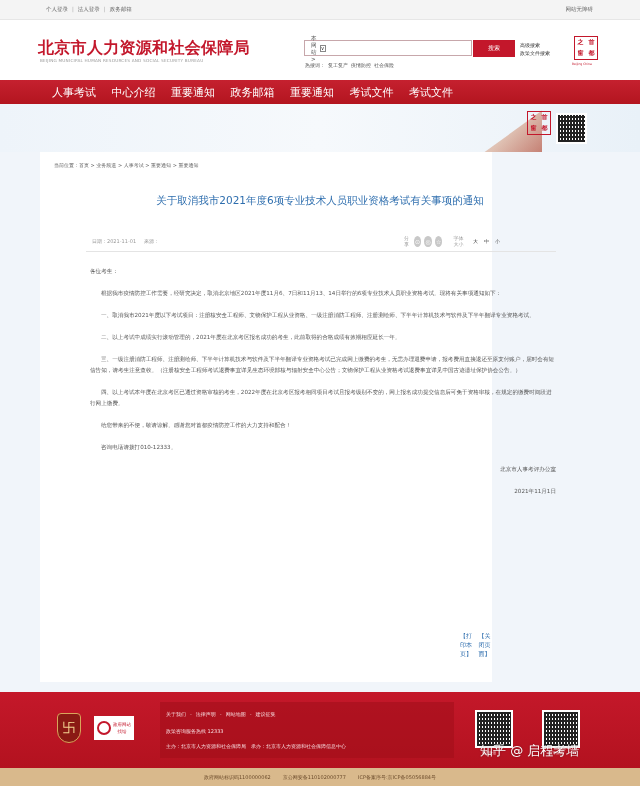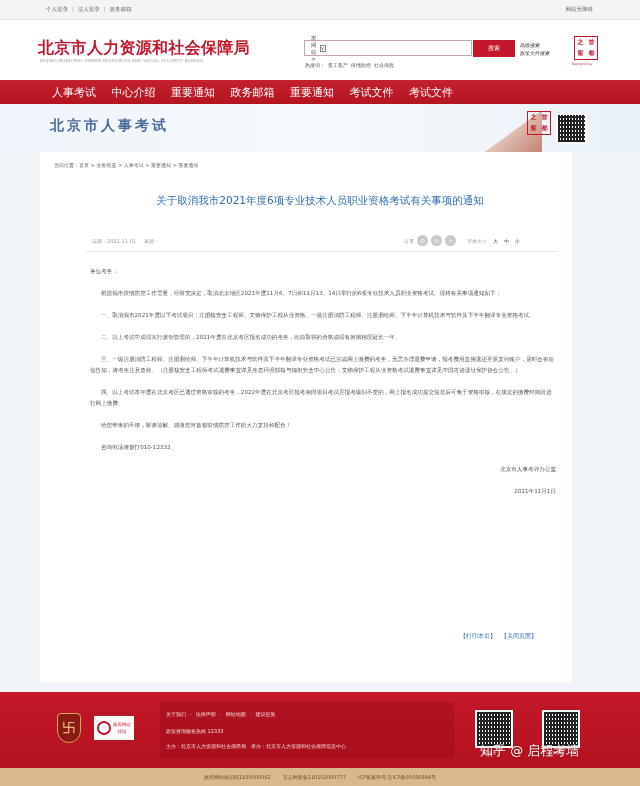--- a/index.html
+++ b/index.html
@@ -30,21 +30,21 @@
   .banner { position: absolute; left: 0; top: 104px; width: 640px; height: 48px; background: linear-gradient(90deg, #eef4fa 0%, #f6f9fc 50%, #e9f1f8 100%); }
   .banner-title { position: absolute; left: 50px; top: 13px; font-size: 14px; font-weight: bold; color: #4a6a9a; letter-spacing: 3px; }
   .banner-art { position: absolute; left: 460px; top: 2px; width: 82px; height: 46px; background: linear-gradient(135deg, rgba(230,190,170,0) 0%, rgba(210,150,120,0.55) 60%, rgba(180,80,60,0.7) 100%); clip-path: polygon(30% 100%, 100% 10%, 100% 100%); }
   .banner-seal { position: absolute; left: 527px; top: 111px; }
   .qr { background:
       repeating-linear-gradient(0deg, #222 0 2px, transparent 2px 4px),
       repeating-linear-gradient(90deg, #222 0 2px, #fff 2px 3px);
       border: 2px solid #fff; }
   .banner-qr { position: absolute; left: 556px; top: 113px; width: 31px; height: 31px; }
 
-  .content { position: absolute; left: 40px; top: 152px; width: 532px; height: 530px; background: #fff; }
+  .content { position: absolute; left: 40px; top: 152px; width: 452px; height: 530px; background: #fff; }
   .crumb { position: absolute; left: 14px; top: 10px; font-size: 5px; color: #666; }
   .art-title { position: absolute; left: 0; width: 560px; top: 42px; text-align: center; font-size: 10.5px; color: #2e6eae; }
   .meta { position: absolute; left: 52px; top: 86px; font-size: 5px; color: #999; display: flex; gap: 8px; }
   .share { position: absolute; left: 364px; top: 83px; font-size: 5px; color: #999; display: flex; align-items: center; gap: 3px; }
   .share .ic { width: 11px; height: 11px; border-radius: 50%; background: #c8c8c8; color: #fff; font-size: 6px; display: flex; align-items: center; justify-content: center; cursor: pointer; }
   .share .fs { color: #999; margin-left: 8px; }
   .share .size { color: #444; margin-left: 3px; cursor: pointer; }
   .meta-line { position: absolute; left: 46px; top: 99px; width: 470px; height: 1px; background: #e4e4e4; }
 
   .body-text { position: absolute; left: 50px; top: 114px; width: 466px; font-size: 5.6px; line-height: 11px; color: #555; }
@@ -120,21 +120,20 @@
   <div class="item">人事考试</div>
   <div class="item">中心介绍</div>
   <div class="item">重要通知</div>
   <div class="item">政务邮箱</div>
   <div class="item">重要通知</div>
   <div class="item">考试文件</div>
   <div class="item">考试文件</div>
 </div>
 
 <div class="banner">
-  <div class="banner-title">北京市人事考试</div>
   <div class="banner-art"></div>
 </div>
 <div class="seal banner-seal">
   <span>之</span>
   <span>首</span>
   <span>窗</span>
   <span>都</span>
 </div>
 <div class="qr banner-qr"></div>
 

